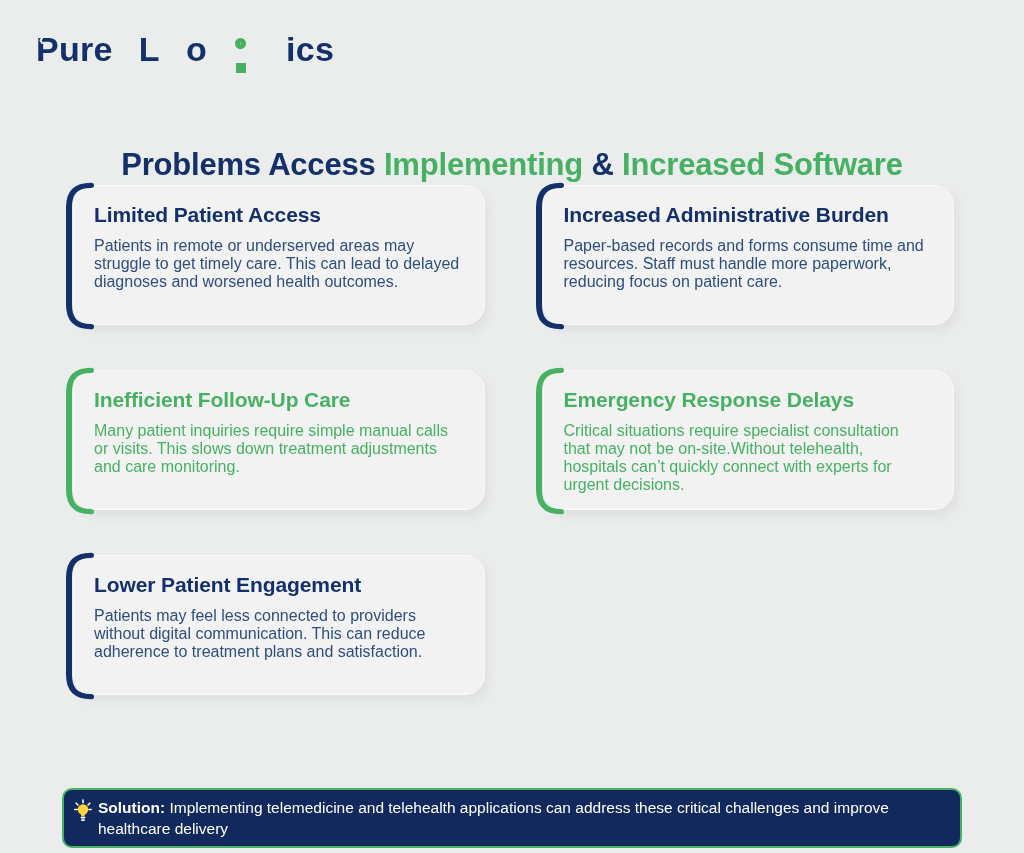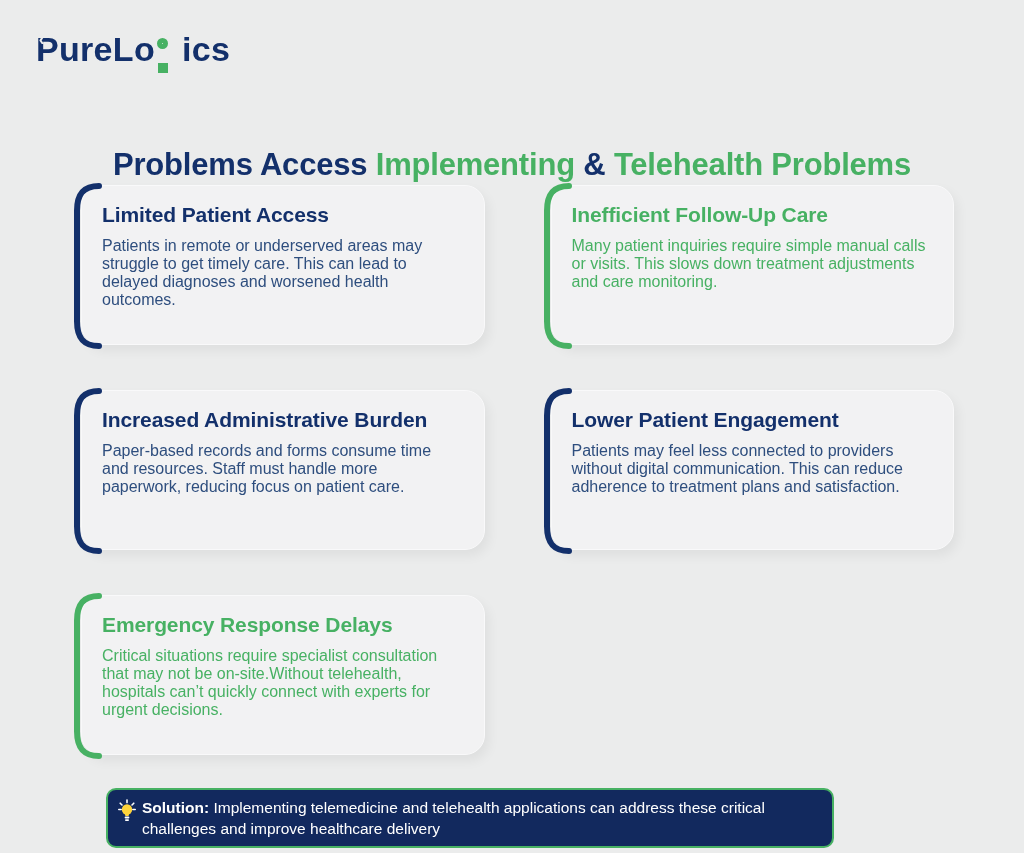--- a/index.html
+++ b/index.html
@@ -19,21 +19,21 @@
     background:var(--page-bg, #ebecec);
     font-family:"Liberation Sans", sans-serif;
     position:relative; overflow:hidden;
   }
 
   
   .logo{
     position:absolute; top:32px; left:36px;
     font-size:34px; font-weight:800; color:var(--navy,#13306b);
     letter-spacing:0.3px; line-height:1;
-    display:flex; align-items:baseline;
+    display:flex; align-items:baseline;gap:26px;
   }
   .logo-p{ position:relative; display:inline-block; }
   .logo-p::after{
     content:"‹";
     position:absolute; left:0.16em; top:-0.04em;
     font-size:0.52em; font-weight:900; color:var(--page-bg,#ebecec);
   }
   .logo-g{
     display:inline-block; position:relative;
     width:23px; height:26px; margin:0 2px;
@@ -63,24 +63,23 @@
   .cards{
     position:absolute; top:185px; left:73px; width:881px;
     display:grid; grid-template-columns:1fr 1fr;
     column-gap:58px; row-gap:45px;
   }
   .card{
     position:relative;
     background:var(--card-bg,#f2f2f3);
     border:1px solid #f9f9fa;
     border-radius:20px;
-    height:160px;
+    height:140px;
     padding:16px 24px 4px 20px;
     box-shadow:4px 6px 12px rgba(0,0,0,0.055);
-    margin-left:8px;
   }
   .card h3{
     margin:0 0 9px 0;
     font-size:21px; font-weight:800; letter-spacing:-0.1px;
     line-height:26px;
   }
   .card p{
     margin:0;
     font-size:16px; line-height:18px;
   }
@@ -93,28 +92,27 @@
     position:absolute; left:-12px; top:-5px;
     width:32px; height:calc(100% + 12px);
     pointer-events:none;
   }
   .bracket svg{ width:100%; height:100%; display:block; }
   .card--navy .bracket path{ stroke:var(--navy,#13306b); }
   .card--green .bracket path{ stroke:var(--green,#47b163); }
 
   
   .banner{
-    position:absolute; left:62px; top:788px; width:728px; min-height:52px;
+    position:absolute; left:62px; top:788px; width:900px; min-height:52px;
     background:var(--banner-bg,#12295e);
     border:2px solid var(--green,#47b163);
     border-radius:10px;
     color:var(--white,#fff);
     display:flex; align-items:flex-start;
     padding:7px 32px 7px 10px;
-    margin-left:44px;
   }
   .banner .bulb{ flex:0 0 auto; margin:2px 6px 0 0; }
   .banner .txt{
     font-size:15.5px; line-height:21px;
   }
   .banner .txt b{ font-weight:800; }
 </style>
 </head>
 <body>
 
@@ -123,74 +121,74 @@
     <span>L</span>
     <span>o</span>
     <span class="logo-g">
       <span class="circ"></span>
       <span class="sq"></span>
     </span>
     <span>ics</span>
 </div>
 
 <h1 class="title">
-  <span class="t-navy">Problems Access </span><span class="t-green">Implementing</span><span class="t-navy"> &amp; </span><span class="t-green">Telehealth Problems</span>
+  <span class="t-navy">Problems Access </span><span class="t-green">Implementing</span><span class="t-navy"> &amp; </span><span class="t-green">Increased Software</span>
 </h1>
 
 <div class="cards">
 
   <div class="card card--navy">
     <span class="bracket">
       <svg viewBox="0 0 32 172" preserveAspectRatio="none">
           <path d="M29 5 C12 5 7 15 7 30 L7 142 C7 157 12 167 29 167" fill="none" stroke-width="6" stroke-linecap="round"></path>
         </svg>
     </span>
     <h3>Limited Patient Access</h3>
     <p>Patients in remote or underserved areas may struggle to get timely care. This can lead to delayed diagnoses and worsened health outcomes.</p>
   </div>
 
 
+  <div class="card card--navy">
+    <span class="bracket">
+      <svg viewBox="0 0 32 172" preserveAspectRatio="none">
+          <path d="M29 5 C12 5 7 15 7 30 L7 142 C7 157 12 167 29 167" fill="none" stroke-width="6" stroke-linecap="round"></path>
+        </svg>
+    </span>
+    <h3>Increased Administrative Burden</h3>
+    <p>Paper-based records and forms consume time and resources. Staff must handle more paperwork, reducing focus on patient care.</p>
+  </div>
+
   <div class="card card--green">
     <span class="bracket">
       <svg viewBox="0 0 32 172" preserveAspectRatio="none">
           <path d="M29 5 C12 5 7 15 7 30 L7 142 C7 157 12 167 29 167" fill="none" stroke-width="6" stroke-linecap="round"></path>
         </svg>
     </span>
     <h3>Inefficient Follow-Up Care</h3>
     <p>Many patient inquiries require simple manual calls or visits. This slows down treatment adjustments and care monitoring.</p>
   </div>
 
-  <div class="card card--navy">
-    <span class="bracket">
-      <svg viewBox="0 0 32 172" preserveAspectRatio="none">
-          <path d="M29 5 C12 5 7 15 7 30 L7 142 C7 157 12 167 29 167" fill="none" stroke-width="6" stroke-linecap="round"></path>
-        </svg>
-    </span>
-    <h3>Increased Administrative Burden</h3>
-    <p>Paper-based records and forms consume time and resources. Staff must handle more paperwork, reducing focus on patient care.</p>
+  <div class="card card--green">
+    <span class="bracket">
+      <svg viewBox="0 0 32 172" preserveAspectRatio="none">
+          <path d="M29 5 C12 5 7 15 7 30 L7 142 C7 157 12 167 29 167" fill="none" stroke-width="6" stroke-linecap="round"></path>
+        </svg>
+    </span>
+    <h3>Emergency Response Delays</h3>
+    <p>Critical situations require specialist consultation that may not be on-site.Without telehealth, hospitals can’t quickly connect with experts for urgent decisions.</p>
   </div>
 
   <div class="card card--navy">
     <span class="bracket">
       <svg viewBox="0 0 32 172" preserveAspectRatio="none">
           <path d="M29 5 C12 5 7 15 7 30 L7 142 C7 157 12 167 29 167" fill="none" stroke-width="6" stroke-linecap="round"></path>
         </svg>
     </span>
     <h3>Lower Patient Engagement</h3>
     <p>Patients may feel less connected to providers without digital communication. This can reduce adherence to treatment plans and satisfaction.</p>
-  </div>
-
-  <div class="card card--green">
-    <span class="bracket">
-      <svg viewBox="0 0 32 172" preserveAspectRatio="none">
-          <path d="M29 5 C12 5 7 15 7 30 L7 142 C7 157 12 167 29 167" fill="none" stroke-width="6" stroke-linecap="round"></path>
-        </svg>
-    </span>
-    <h3>Emergency Response Delays</h3>
-    <p>Critical situations require specialist consultation that may not be on-site.Without telehealth, hospitals can’t quickly connect with experts for urgent decisions.</p>
   </div>
 
 </div>
 
 <div class="banner">
   <span class="bulb">
     <svg width="18" height="24" viewBox="0 0 18 24">
       <g stroke="#ffffff" stroke-width="1.6" stroke-linecap="round">
         <line x1="9" y1="1" x2="9" y2="3.6"></line>
         <line x1="2.2" y1="4.2" x2="4.0" y2="6.0"></line>

